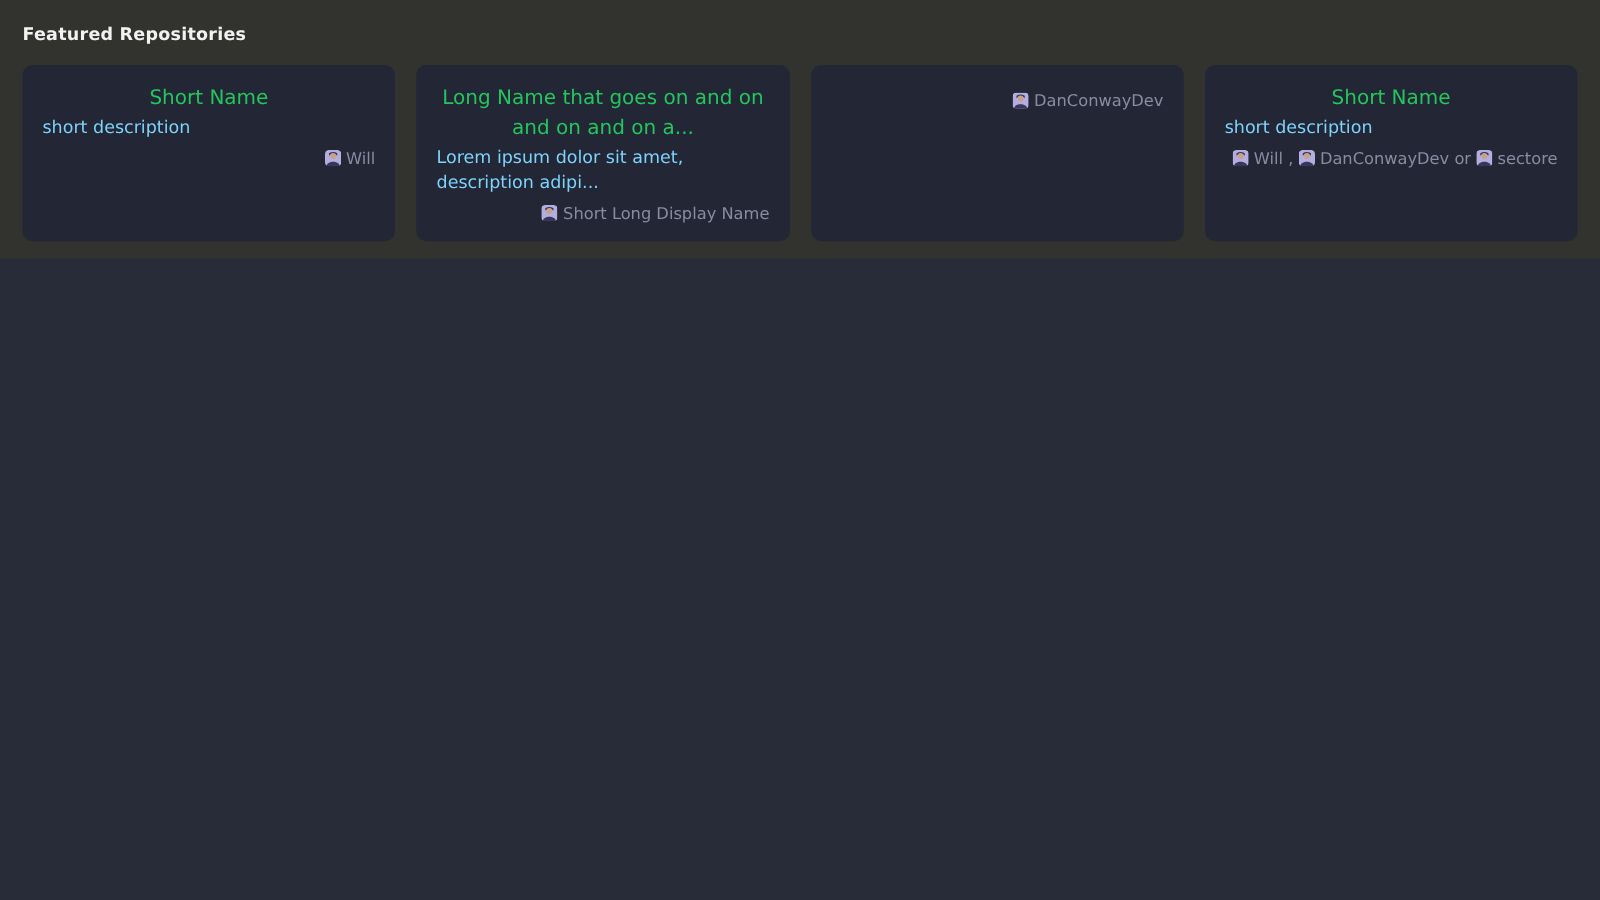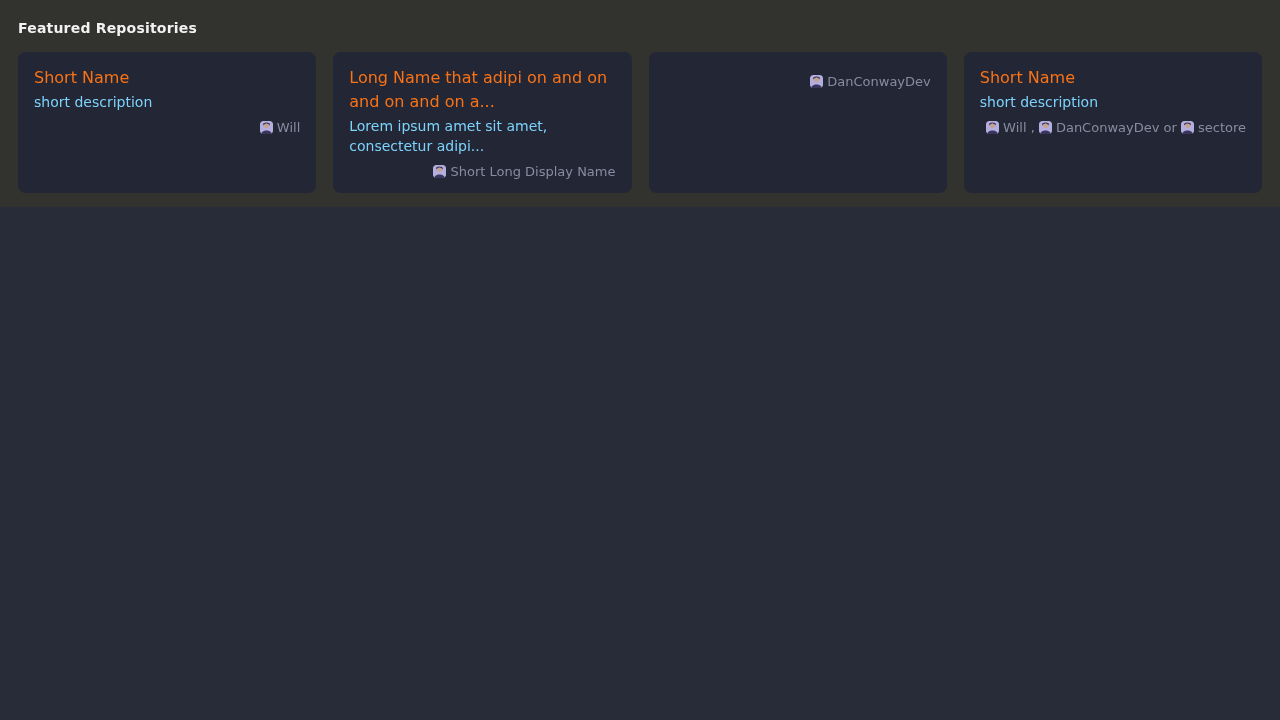--- a/index.html
+++ b/index.html
@@ -27,25 +27,26 @@
   }
   .repo-card {
     background: #232634;
     border-radius: 8px;
     padding: 14px 16px;
     height: 141px;
     overflow: hidden;
     cursor: pointer;
   }
   .repo-name {
-    color: #f97316;
+    color: #22c55e;
     font-size: 16px;
     font-weight: 400;
     line-height: 24px;
     overflow-wrap: anywhere;
+    text-align: center;
   }
   .repo-desc {
     color: #7dd3fc;
     font-size: 14px;
     font-weight: 400;
     line-height: 20px;
     margin-top: 2px;
     overflow-wrap: anywhere;
   }
   .maintainer-row {
@@ -89,22 +90,22 @@
             <span class="maintainer"><span class="avatar"><svg width="13" height="13" viewBox="0 0 13 13" xmlns="http://www.w3.org/2000/svg">
                 <rect width="13" height="13" rx="3" fill="#b3aede"></rect>
                 <path d="M3.2 4.6 Q6.5 0.8 9.8 4.6 L9.8 2.6 Q6.5 0.4 3.2 2.6 Z" fill="#3a3557"></path>
                 <circle cx="6.5" cy="4.7" r="2.3" fill="#c9a189"></circle>
                 <path d="M1.3 13 C1.3 8.2 11.7 8.2 11.7 13 Z" fill="#39355c"></path>
               </svg></span><span class="maintainer-name">Will</span><span class="maintainer-sep"></span></span>
           </div>
       </article>
 
       <article class="repo-card">
-        <h2 class="repo-name">Long Name that adipi on and on and on and on a...</h2>
-        <p class="repo-desc">Lorem ipsum amet sit amet, consectetur adipi...</p>
+        <h2 class="repo-name">Long Name that goes on and on and on and on a...</h2>
+        <p class="repo-desc">Lorem ipsum dolor sit amet, description adipi...</p>
         <div class="maintainer-row">
           
         
             <span class="maintainer"><span class="avatar"><svg width="13" height="13" viewBox="0 0 13 13" xmlns="http://www.w3.org/2000/svg">
                 <rect width="13" height="13" rx="3" fill="#b3aede"></rect>
                 <path d="M3.2 4.6 Q6.5 0.8 9.8 4.6 L9.8 2.6 Q6.5 0.4 3.2 2.6 Z" fill="#3a3557"></path>
                 <circle cx="6.5" cy="4.7" r="2.3" fill="#c9a189"></circle>
                 <path d="M1.3 13 C1.3 8.2 11.7 8.2 11.7 13 Z" fill="#39355c"></path>
               </svg></span><span class="maintainer-name">Short Long Display Name</span><span class="maintainer-sep"></span></span>
           </div>

